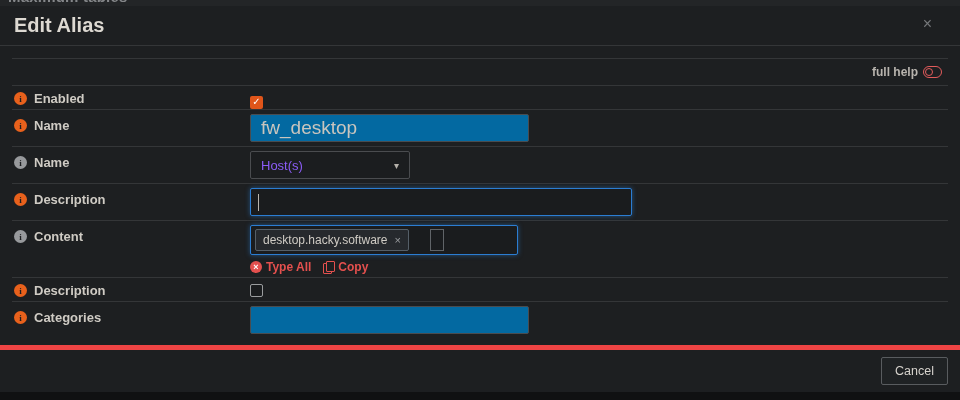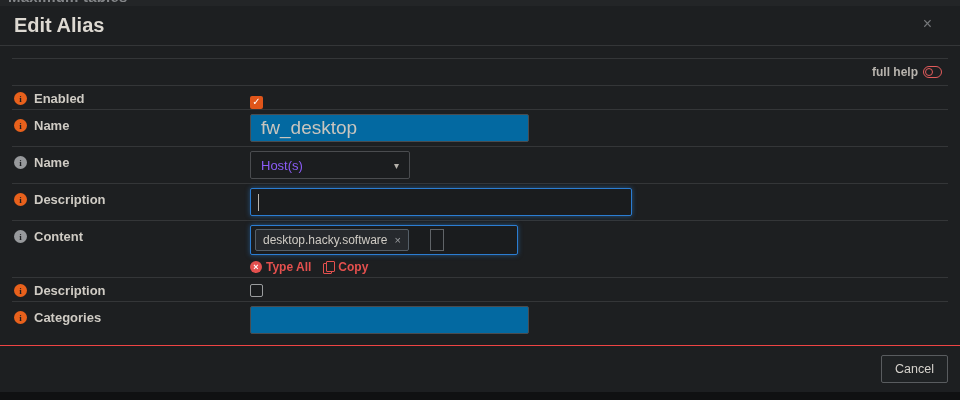--- a/index.html
+++ b/index.html
@@ -77,21 +77,21 @@
     font-weight:bold; cursor:pointer; }
   .clear-icon { width:12px; height:12px; border-radius:50%; background:#e4504e; color:#fff;
     display:inline-flex; align-items:center; justify-content:center; font-size:9px; font-weight:bold;
     line-height:9px; }
   .copy-icon { width:11px; height:12px; position:relative; display:inline-block; }
   .copy-icon::before { content:""; position:absolute; left:0; top:2px; width:7px; height:9px;
     border:1.2px solid #e4504e; border-radius:1px; }
   .copy-icon::after { content:""; position:absolute; left:3px; top:0; width:7px; height:9px;
     border:1.2px solid #e4504e; border-radius:1px; background:#1d1f21; }
 
-  .modal-footer { border-top:1px solid #ef4444; height:47px; display:flex; align-items:center;
+  .modal-footer { border-top:5px solid #ef4444; height:47px; display:flex; align-items:center;
     justify-content:flex-end; gap:8px; padding-right:12px; }
   .btn { height:28px; border-radius:2px; font-size:12.5px; padding:0 13px; cursor:pointer;
     font-family:inherit; }
   .btn-cancel { background:#1f2224; border:1px solid #595c5f; color:#d5d2cc; }
   .btn-save { background:#bf4a07; border:1px solid #bf4a07; color:#ffffff; }
 
   .bottom-strip { height:8px; background:#101112; }
 </style>
 </head>
 <body>

